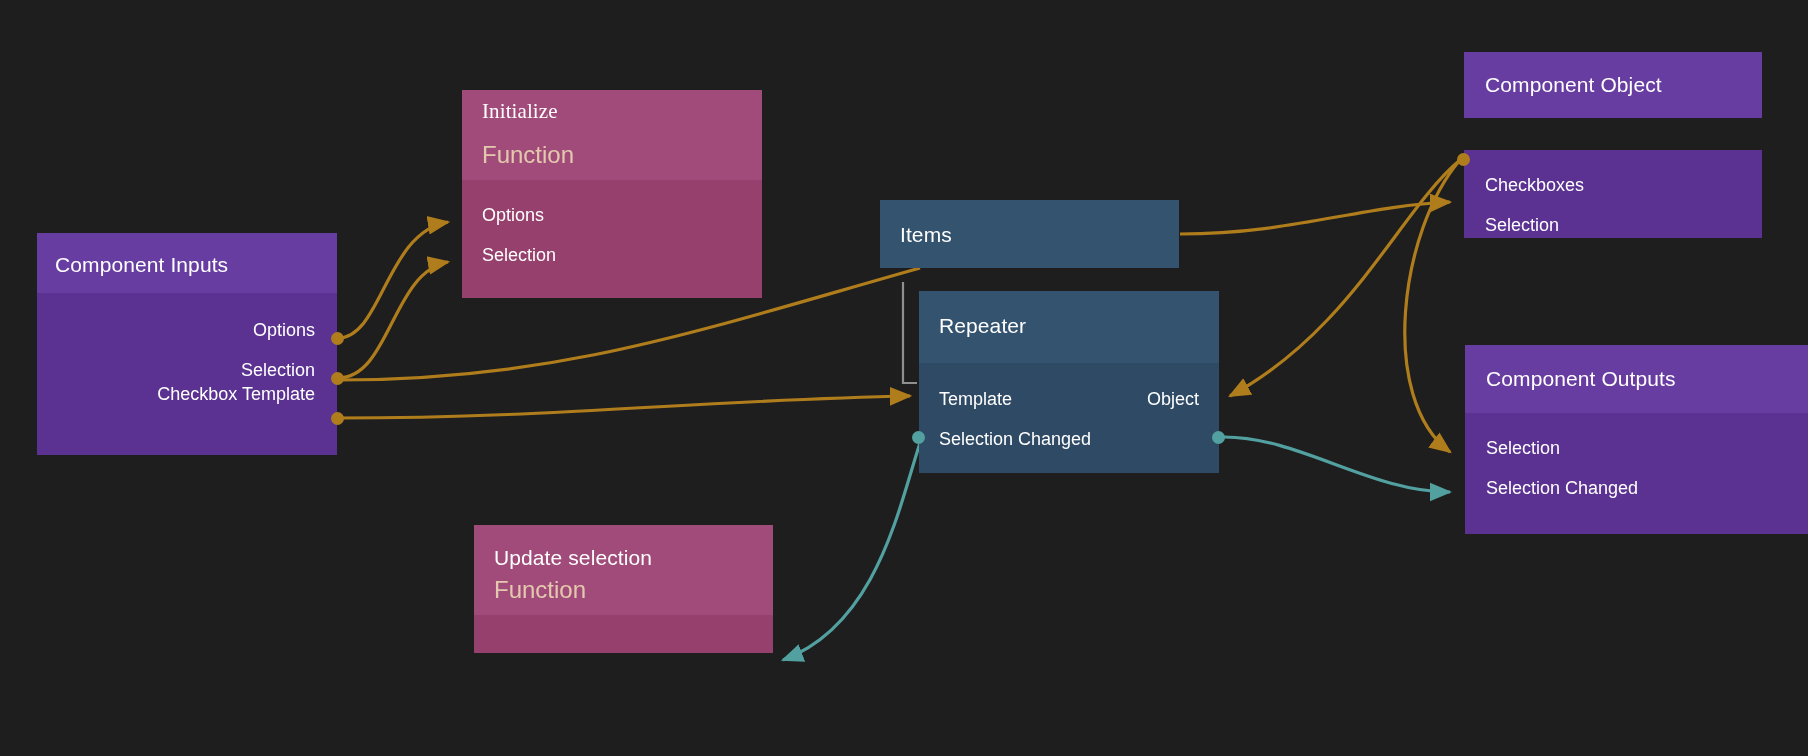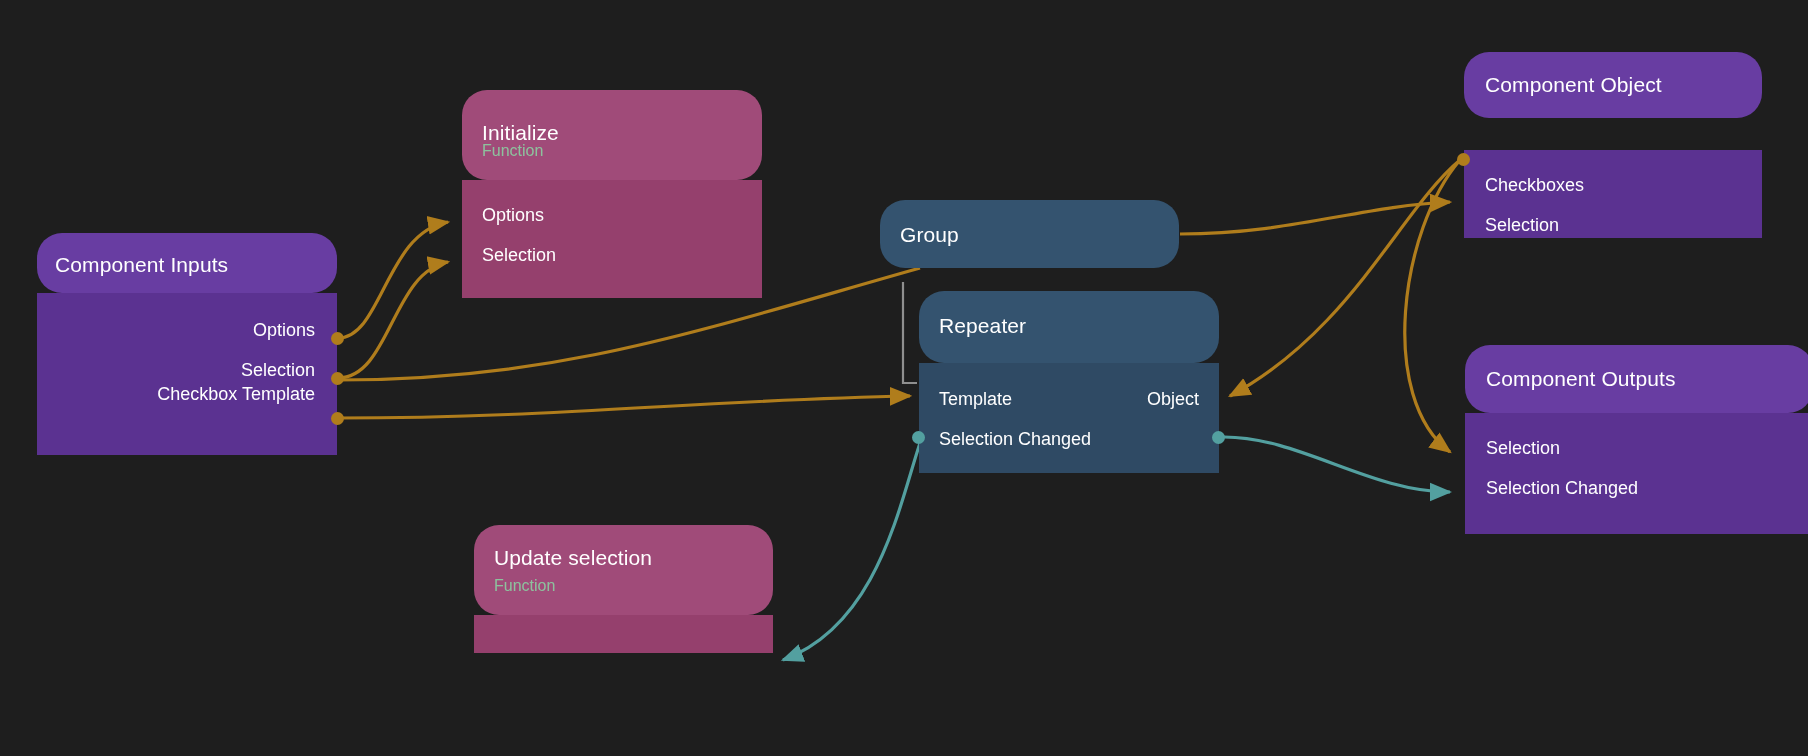--- a/index.html
+++ b/index.html
@@ -7,39 +7,39 @@
     width:1808px;height:756px;
     background:#1e1e1e;
     font-family:"Liberation Sans", sans-serif;
     overflow:hidden;
     position:relative;
   }
   #canvas{position:absolute;inset:0;width:1808px;height:756px;}
   #edges{position:absolute;left:0;top:0;width:1808px;height:756px;pointer-events:none;}
 
   .node{position:absolute;box-sizing:border-box;overflow:hidden;}
-  .node .hdr{box-sizing:border-box;border-radius:25px;}
+  .node .hdr{box-sizing:border-box;}
   .node .body{box-sizing:border-box;}
 
   
   .n-purple .hdr{background:#683da2;}
   .n-purple .body{background:#5b3291;}
   
   .n-pink .hdr{background:#a04b79;}
   .n-pink .body{background:#95406d;}
   
   .n-blue .hdr{background:#34536f;}
   .n-blue .body{background:#2f4a64;}
 
   .title{
     color:#ffffff;font-size:21px;line-height:1;
     letter-spacing:.1px;white-space:nowrap;
   }
   .subtitle{
-    color:#86efac;font-size:16px;line-height:1;
+    color:#fef9c3;font-size:24px;line-height:1;
     white-space:nowrap;opacity:.72;
   }
   .n-blue .title{font-size:21px;}
 
   .port{
     position:absolute;color:#ffffff;font-size:18px;line-height:1;
     white-space:nowrap;
   }
   .port.right{text-align:right;}
 
@@ -99,32 +99,32 @@
       <div class="port right" style="right:22px;top:92px;text-align:right;">Checkbox Template</div>
     </div>
   </div>
 
   <div class="dot gold" style="position:absolute;left:331px;top:332px;"></div>
   <div class="dot gold" style="position:absolute;left:331px;top:372px;"></div>
   <div class="dot gold" style="position:absolute;left:331px;top:412px;"></div>
 
   <div class="node n-pink" style="left:462px;top:90px;width:300px;height:208px;">
     <div class="hdr" style="height:90px;position:relative;">
-      <div class="title" style="position:absolute;left:20px;top:32px;">Initialize</div>
+      <div class="title" style="position:absolute;left:20px;top:11px;font-family:Liberation Serif, serif;">Initialize</div>
       <div class="subtitle" style="position:absolute;left:20px;top:53px;">Function</div>
     </div>
     <div class="body" style="height:118px;position:relative;">
       <div class="port" style="left:20px;top:26px;">Options</div>
       <div class="port" style="left:20px;top:66px;">Selection</div>
     </div>
   </div>
 
   <div class="node n-blue" style="left:880px;top:200px;width:299px;height:68px;">
     <div class="hdr" style="height:68px;position:relative;">
-      <div class="title" style="position:absolute;left:20px;top:24px;">Group</div>
+      <div class="title" style="position:absolute;left:20px;top:24px;">Items</div>
     </div>
   </div>
 
   <div class="node n-blue" style="left:919px;top:291px;width:300px;height:182px;">
     <div class="hdr" style="height:72px;position:relative;">
       <div class="title" style="position:absolute;left:20px;top:24px;">Repeater</div>
     </div>
     <div class="body" style="height:110px;position:relative;">
       <div class="port" style="left:20px;top:27px;">Template</div>
       <div class="port right" style="right:20px;top:27px;">Object</div>

